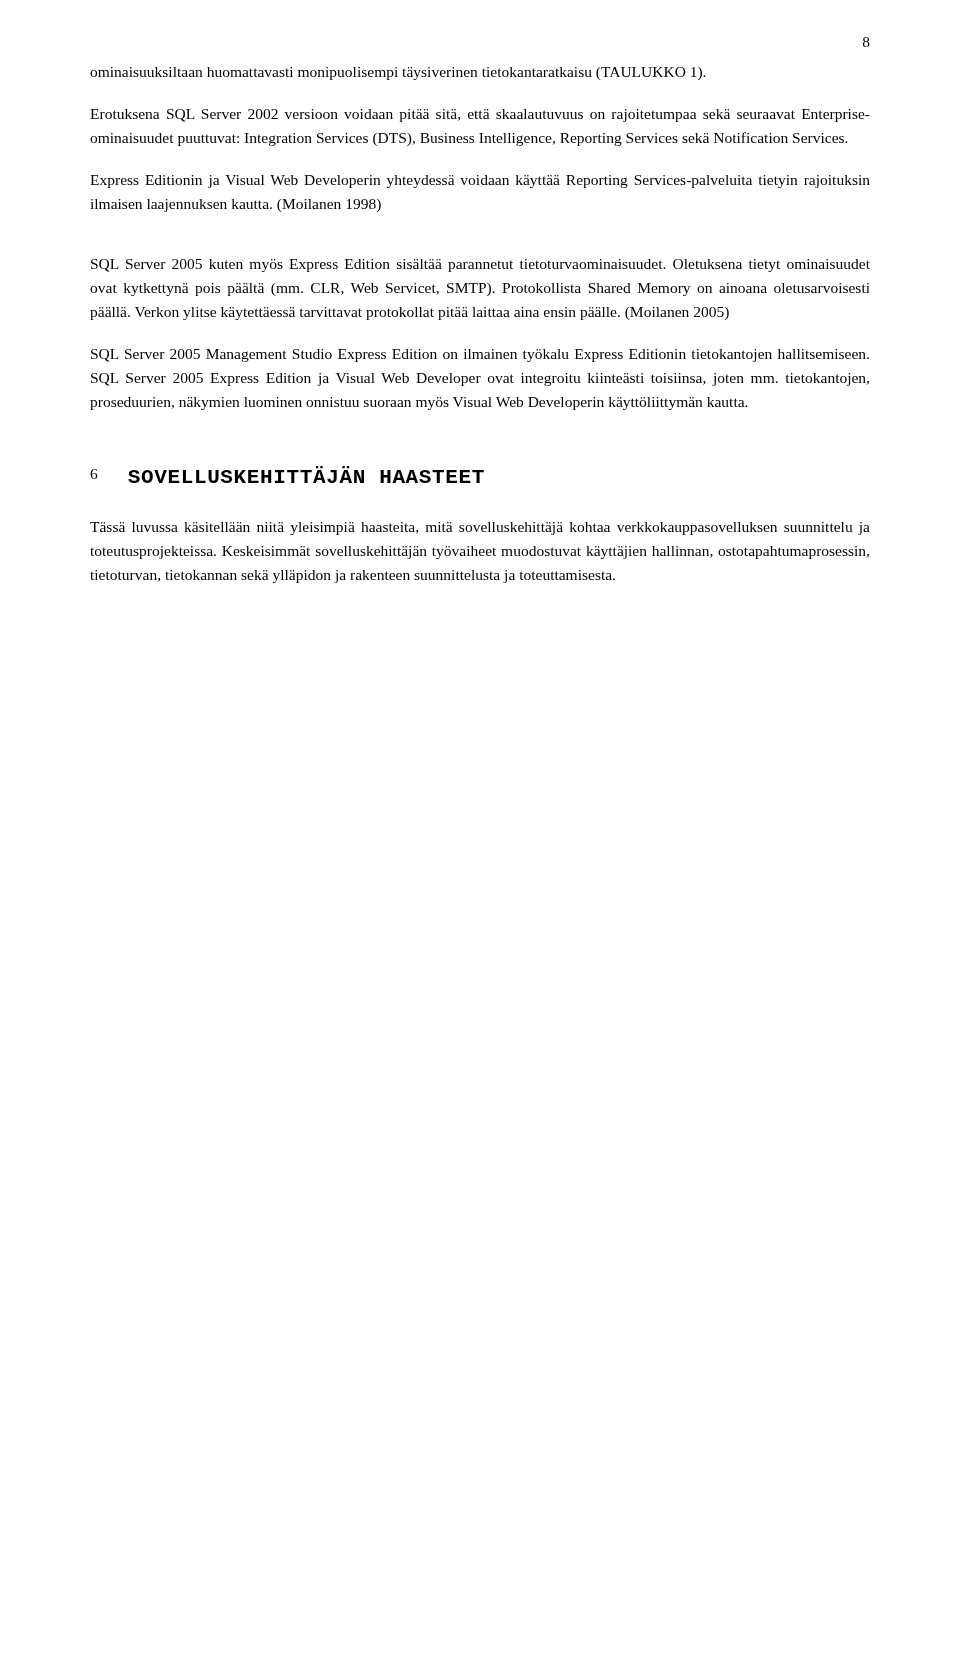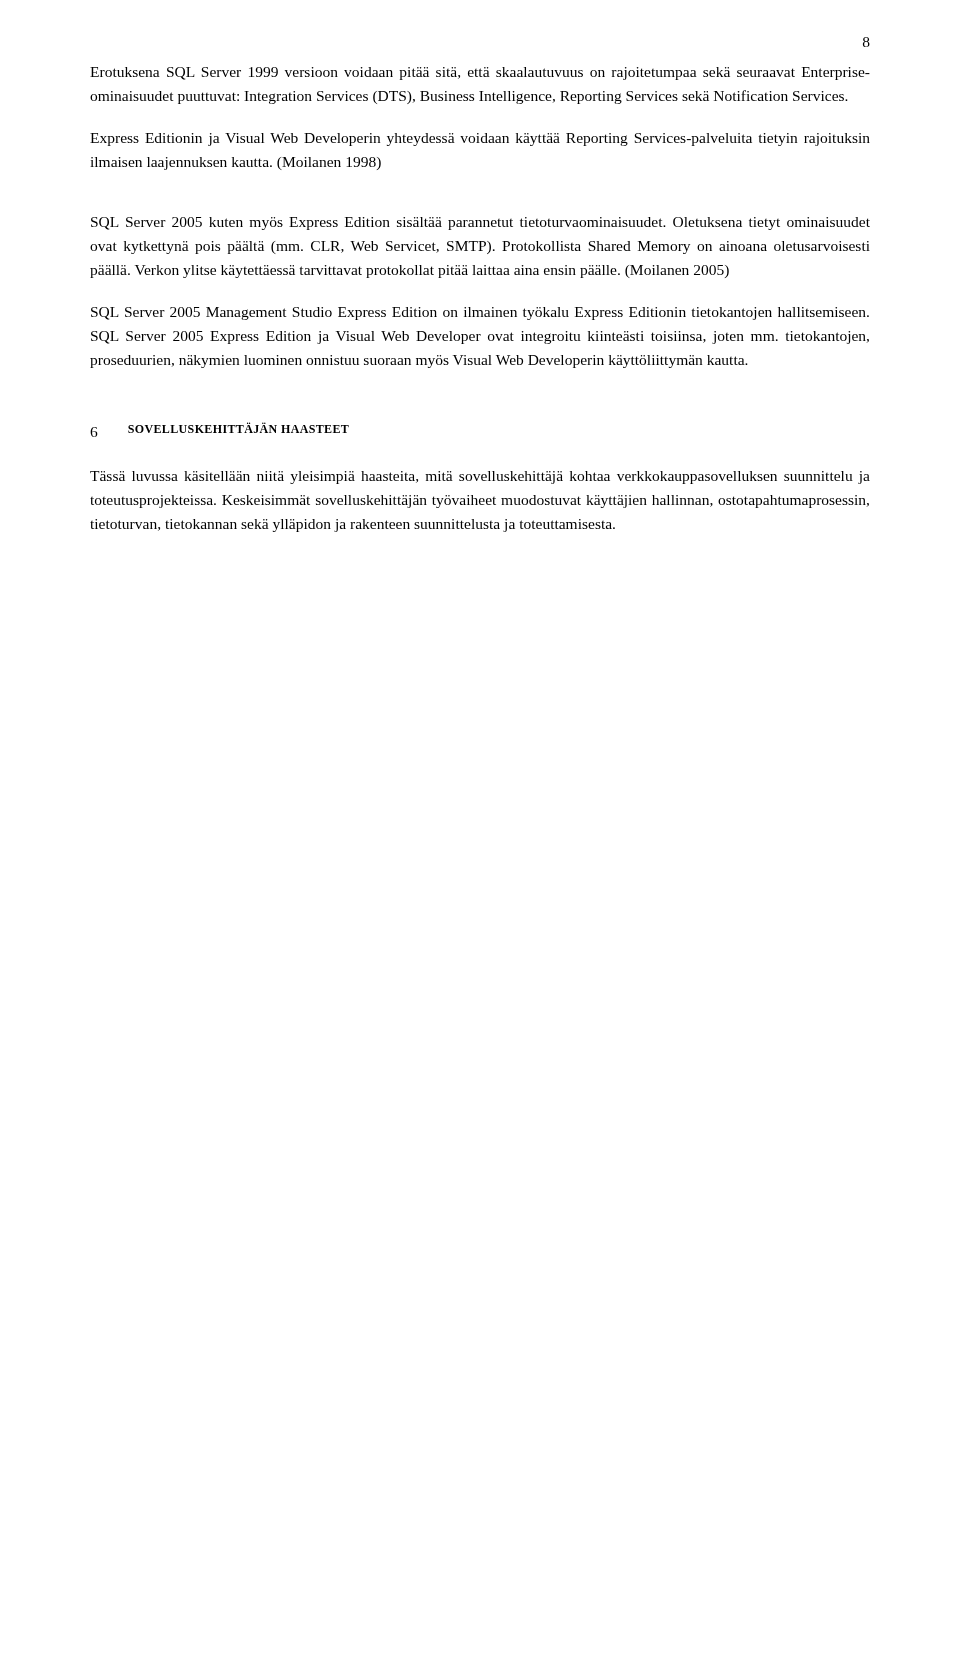--- a/index.html
+++ b/index.html
@@ -50,36 +50,37 @@
     }
 
     .section-number {
       font-family: "Times New Roman", Times, serif;
       font-size: 15.5px;
       font-weight: normal;
       white-space: nowrap;
     }
 
     .section-title {
-      font-family: Liberation Serif, serif;
-      font-size: 12px;
+      font-family: Liberation Mono, monospace;
+      font-size: 21px;
       font-weight: bold;
       text-transform: uppercase;
       letter-spacing: 0.03em;
     }
   </style>
 </head>
 <body>
 
 <div class="page">
   <div class="page-number">8</div>
 
+  <p class="paragraph">ominaisuuksiltaan huomattavasti monipuolisempi täysiverinen tietokantaratkaisu (TAULUKKO 1).</p>
 
 
-  <p class="paragraph">Erotuksena SQL Server 1999 versioon voidaan pitää sitä, että skaalautuvuus on rajoitetumpaa sekä seuraavat Enterprise-ominaisuudet puuttuvat: Integration Services (DTS), Business Intelligence, Reporting Services sekä Notification Services.</p>
+  <p class="paragraph">Erotuksena SQL Server 2002 versioon voidaan pitää sitä, että skaalautuvuus on rajoitetumpaa sekä seuraavat Enterprise-ominaisuudet puuttuvat: Integration Services (DTS), Business Intelligence, Reporting Services sekä Notification Services.</p>
 
   <p class="paragraph">Express Editionin ja Visual Web Developerin yhteydessä voidaan käyttää Reporting Services-palveluita tietyin rajoituksin ilmaisen laajennuksen kautta. (Moilanen 1998)</p>
 
   <p class="paragraph section-gap">SQL Server 2005 kuten myös Express Edition sisältää parannetut tietoturvaominaisuudet. Oletuksena tietyt ominaisuudet ovat kytkettynä pois päältä (mm. CLR, Web Servicet, SMTP). Protokollista Shared Memory on ainoana oletusarvoisesti päällä. Verkon ylitse käytettäessä tarvittavat protokollat pitää laittaa aina ensin päälle. (Moilanen 2005)</p>
 
   <p class="paragraph">SQL Server 2005 Management Studio Express Edition on ilmainen työkalu Express Editionin tietokantojen hallitsemiseen. SQL Server 2005 Express Edition ja Visual Web Developer ovat integroitu kiinteästi toisiinsa, joten mm. tietokantojen, proseduurien, näkymien luominen onnistuu suoraan myös Visual Web Developerin käyttöliittymän kautta.</p>
 
   <div class="section-heading">
     <span class="section-number">6</span>
     <span class="section-title">SOVELLUSKEHITTÄJÄN HAASTEET</span>

